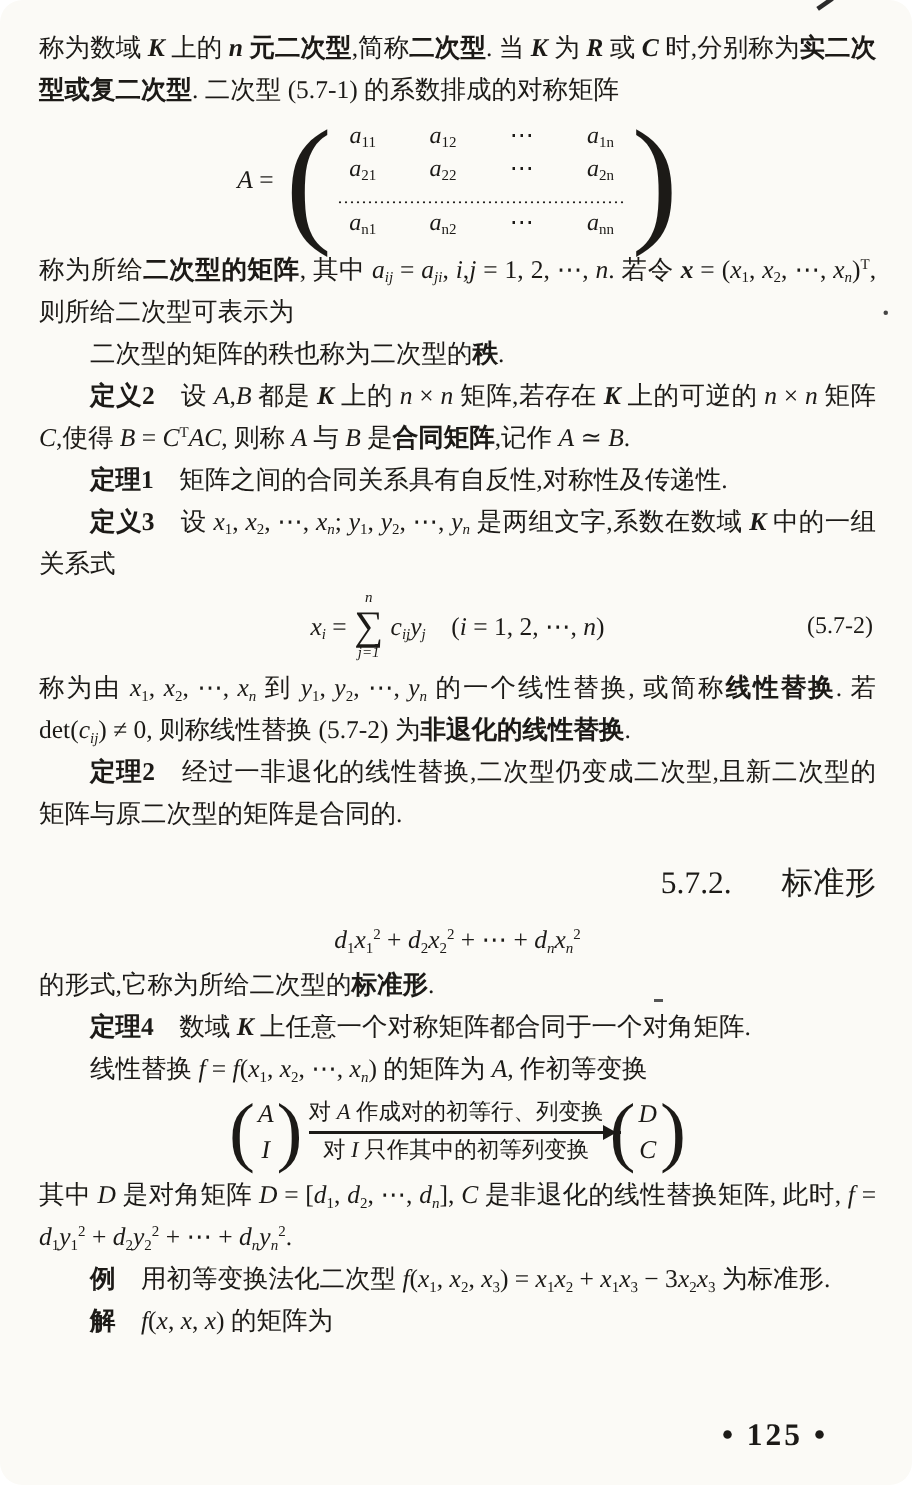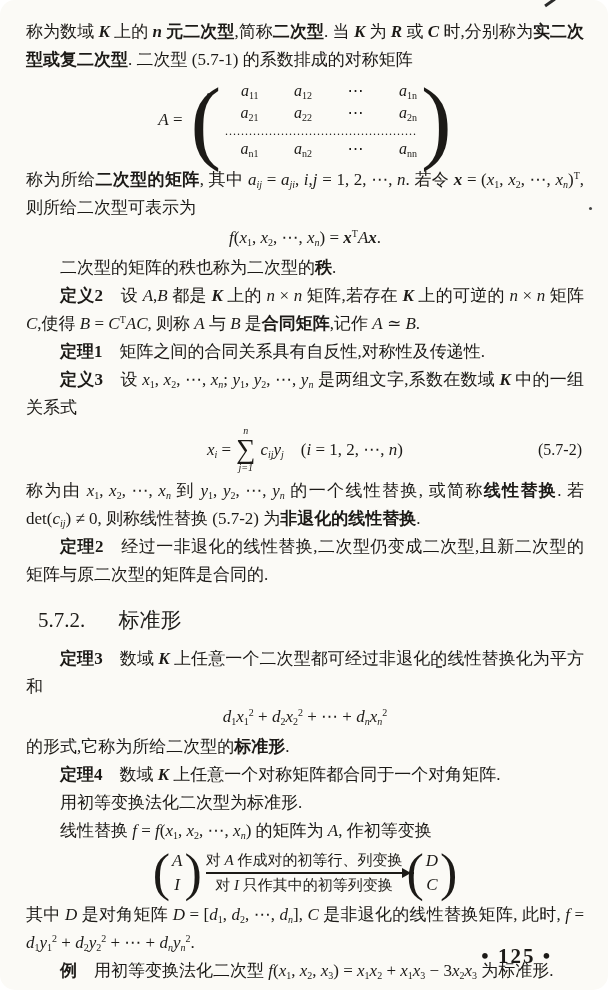--- a/index.html
+++ b/index.html
@@ -16,33 +16,33 @@
   .i{font-style:italic;}
   sub,sup{font-size:10px;line-height:0;}
   sub{vertical-align:-3px;}
   sup{vertical-align:6px;}
   .disp{margin:2px 0;text-align:center;}
   
   .matrixline{display:flex;justify-content:center;align-items:center;}
   .mlhs{margin-right:8px;}
   .bigparen{font-size:92px;line-height:88px;font-weight:400;transform:scaleY(1.02);}
   .mgrid{display:grid;grid-template-columns:repeat(4,auto);column-gap:20px;
-         align-items:center;line-height:22px;font-size:16px;text-align:right;padding:0 4px;}
+         align-items:center;line-height:22px;font-size:16px;text-align:center;padding:0 4px;}
   .mcell{white-space:nowrap;}
   .mdotsrow{grid-column:1/-1;font-size:12px;line-height:14px;letter-spacing:1px;
             overflow:hidden;white-space:nowrap;}
   
   .eqrow{position:relative;text-align:center;margin:4px 0;}
   .eq-body{display:inline-flex;align-items:center;}
   .eq-label{position:absolute;right:2px;top:50%;transform:translateY(-50%);font-size:16px;}
   .sum{display:inline-flex;flex-direction:column;align-items:center;line-height:1;margin:0 5px;}
   .sum-top,.sum-bot{font-size:10px;font-style:italic;}
   .sigma{font-size:27px;line-height:1;}
   
-  .section{margin:16px 12px 10px;font-size:21px;font-weight:400;line-height:30px;text-align:left;}
+  .section{margin:16px 0 10px;font-size:21px;font-weight:400;line-height:30px;text-align:right;}
   .sec-title{margin-left:28px;}
   
   .diagram{display:flex;justify-content:center;align-items:center;margin:4px 0;}
   .pgroup{display:inline-flex;align-items:center;}
   .midparen{font-size:52px;line-height:48px;font-weight:400;}
   .pcol{display:inline-flex;flex-direction:column;text-align:center;line-height:24px;
         font-size:17px;padding:0 2px;}
   .amid{display:inline-flex;flex-direction:column;align-items:center;margin:0 4px;}
   .alabel{font-size:15px;line-height:21px;white-space:nowrap;}
   .shaft{align-self:stretch;height:0;border-top:2px solid #1c1a17;position:relative;
@@ -83,21 +83,20 @@
       <span class="mcell"><span class="i">a</span><sub>n1</sub></span>
       <span class="mcell"><span class="i">a</span><sub>n2</sub></span>
       <span class="mcell"><span>⋯</span></span>
       <span class="mcell"><span class="i">a</span><sub>nn</sub></span>
     </span>
     <span class="bigparen">)</span>
   </div>
 
   <p class="para"><span>称为所给</span><span class="b">二次型的矩阵</span><span>, 其中 </span><span class="i">a</span><sub class="i">ij</sub><span> = </span><span class="i">a</span><sub class="i">ji</sub><span>, </span><span class="i">i</span><span>,</span><span class="i">j</span><span> = 1, 2, ⋯, </span><span class="i">n</span><span>. 若令 </span><span class="b i">x</span><span> = (</span><span class="i">x</span><sub>1</sub><span>, </span><span class="i">x</span><sub>2</sub><span>, ⋯, </span><span class="i">x</span><sub class="i">n</sub><span>)</span><sup>T</sup><span>,则所给二次型可表示为</span></p>
 
-  <div class="disp"><span class="i">f</span><span>(</span><span class="i">x</span><sub>1</sub><span>, </span><span class="i">x</span><sub>2</sub><span>, ⋯, </span><span class="i">x</span><sub class="i">n</sub><span>) = </span><span class="b i">x</span><sup>T</sup><span class="i">A</span><span class="b i">x</span><span>.</span></div>
 
   <p class="para ind"><span>二次型的矩阵的秩也称为二次型的</span><span class="b">秩</span><span>.</span></p>
   <p class="para ind"><span class="b">定义2</span><span>　设 </span><span class="i">A</span><span>,</span><span class="i">B</span><span> 都是 </span><span class="b i">K</span><span> 上的 </span><span class="i">n</span><span> × </span><span class="i">n</span><span> 矩阵,若存在 </span><span class="b i">K</span><span> 上的可逆的 </span><span class="i">n</span><span> × </span><span class="i">n</span><span> 矩阵 </span><span class="i">C</span><span>,使得 </span><span class="i">B</span><span> = </span><span class="i">C</span><sup>T</sup><span class="i">AC</span><span>, 则称 </span><span class="i">A</span><span> 与 </span><span class="i">B</span><span> 是</span><span class="b">合同矩阵</span><span>,记作 </span><span class="i">A</span><span> ≃ </span><span class="i">B</span><span>.</span></p>
   <p class="para ind"><span class="b">定理1</span><span>　矩阵之间的合同关系具有自反性,对称性及传递性.</span></p>
   <p class="para ind"><span class="b">定义3</span><span>　设 </span><span class="i">x</span><sub>1</sub><span>, </span><span class="i">x</span><sub>2</sub><span>, ⋯, </span><span class="i">x</span><sub class="i">n</sub><span>; </span><span class="i">y</span><sub>1</sub><span>, </span><span class="i">y</span><sub>2</sub><span>, ⋯, </span><span class="i">y</span><sub class="i">n</sub><span> 是两组文字,系数在数域 </span><span class="b i">K</span><span> 中的一组关系式</span></p>
 
   <div class="eqrow">
     <span class="eq-body">
       <span><span class="i">x</span><sub class="i">i</sub><span> = </span></span>
       <span class="sum">
@@ -111,25 +110,23 @@
   </div>
 
   <p class="para"><span>称为由 </span><span class="i">x</span><sub>1</sub><span>, </span><span class="i">x</span><sub>2</sub><span>, ⋯, </span><span class="i">x</span><sub class="i">n</sub><span> 到 </span><span class="i">y</span><sub>1</sub><span>, </span><span class="i">y</span><sub>2</sub><span>, ⋯, </span><span class="i">y</span><sub class="i">n</sub><span> 的一个线性替换, 或简称</span><span class="b">线性替换</span><span>. 若 det(</span><span class="i">c</span><sub class="i">ij</sub><span>) ≠ 0, 则称线性替换 (5.7-2) 为</span><span class="b">非退化的线性替换</span><span>.</span></p>
   <p class="para ind"><span class="b">定理2</span><span>　经过一非退化的线性替换,二次型仍变成二次型,且新二次型的矩阵与原二次型的矩阵是合同的.</span></p>
 
   <h2 class="section">
     <span class="sec-num">5.7.2.</span>
     <span class="sec-title">标准形</span>
   </h2>
 
-  <p class="para ind"><span class="b">定理3</span><span>　数域 </span><span class="b i">K</span><span> 上任意一个二次型都可经过非退化的线性替换化为平方和</span></p>
   <div class="disp"><span class="i">d</span><sub>1</sub><span class="i">x</span><sub>1</sub><sup>2</sup><span> + </span><span class="i">d</span><sub>2</sub><span class="i">x</span><sub>2</sub><sup>2</sup><span> + ⋯ + </span><span class="i">d</span><sub class="i">n</sub><span class="i">x</span><sub class="i">n</sub><sup>2</sup></div>
   <p class="para"><span>的形式,它称为所给二次型的</span><span class="b">标准形</span><span>.</span></p>
   <p class="para ind"><span class="b">定理4</span><span>　数域 </span><span class="b i">K</span><span> 上任意一个对称矩阵都合同于一个对角矩阵.</span></p>
-  <p class="para ind"><span>用初等变换法化二次型为标准形.</span></p>
   <p class="para ind"><span>线性替换 </span><span class="i">f</span><span> = </span><span class="i">f</span><span>(</span><span class="i">x</span><sub>1</sub><span>, </span><span class="i">x</span><sub>2</sub><span>, ⋯, </span><span class="i">x</span><sub class="i">n</sub><span>) 的矩阵为 </span><span class="i">A</span><span>, 作初等变换</span></p>
 
   <div class="diagram">
     <span class="pgroup">
       <span class="midparen">(</span>
       <span class="pcol">
         <span><span class="i">A</span></span>
         <span><span class="i">I</span></span>
       </span>
       <span class="midparen">)</span>

